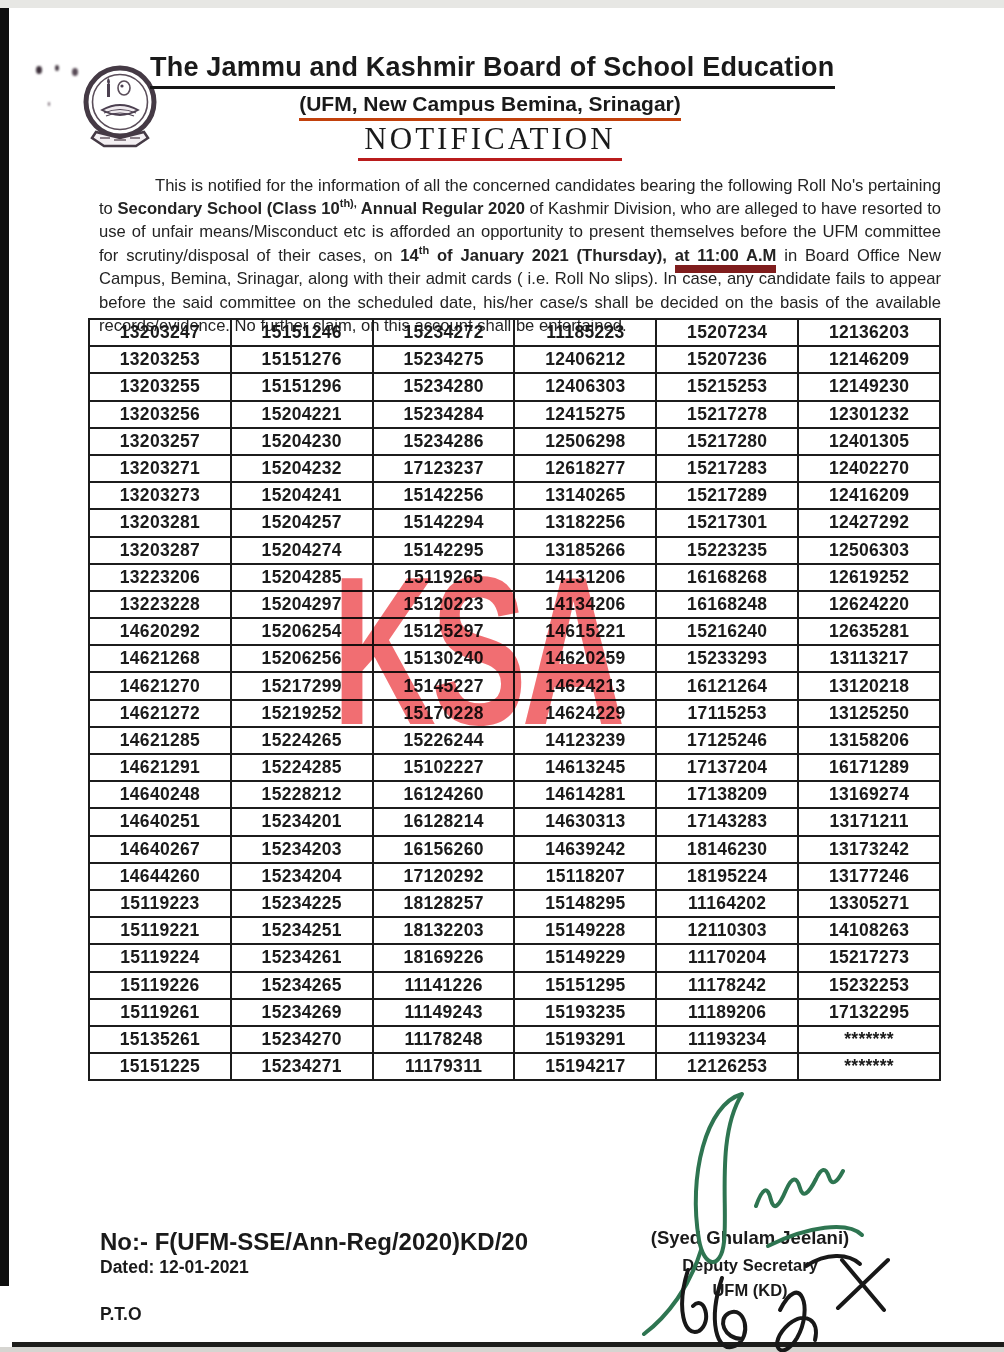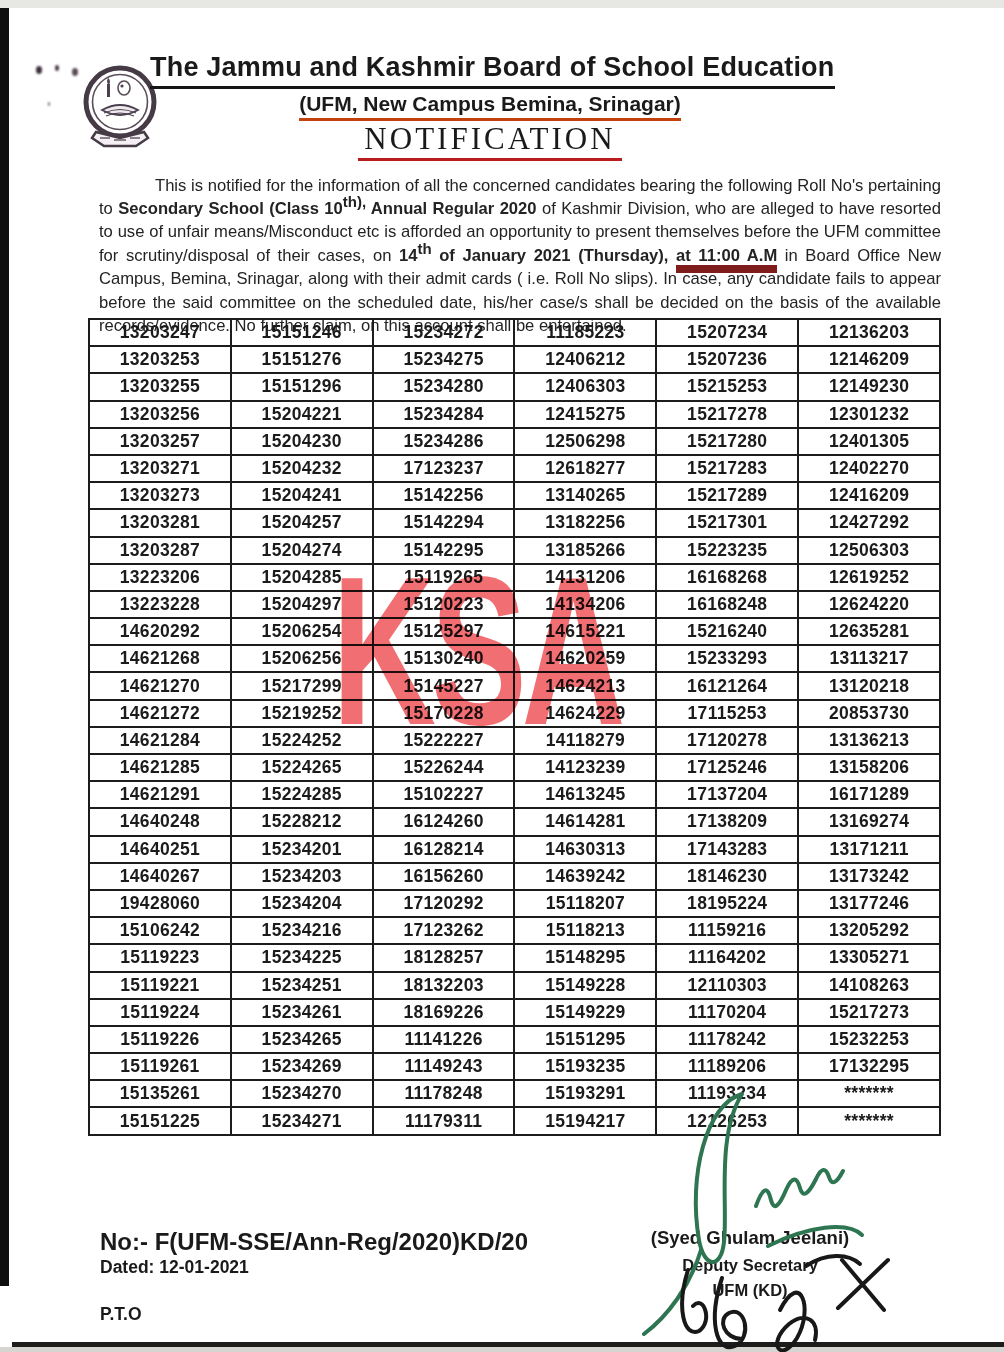--- a/index.html
+++ b/index.html
@@ -38,21 +38,21 @@
   }
 
   
   .notice {
     position:absolute; left:99px; top:149px; width:842px;
     font-size:16.6px; line-height:23.4px; text-align:justify; text-indent:56px;
     color:#232323;
   }
   .notice .b { font-weight:bold; }
   .notice .u { font-weight:bold; border-bottom:8px solid #7f1d1d; }
-  .notice sup { font-size:15px; line-height:0; }
+  .notice sup { font-size:11px; line-height:0; }
 
   
   table.rolls {
     position:absolute; left:88px; top:310px; width:853px;
     border-collapse:collapse; table-layout:fixed; z-index:2;
   }
   table.rolls td {
     border:2px solid #1c1c1c; height:25.2px; padding:0;
     text-align:center; vertical-align:middle;
     font-weight:bold; font-size:17.5px; letter-spacing:.3px; color:#1b1b1b;
@@ -228,29 +228,21 @@
           <td>14624213</td>
           <td>16121264</td>
           <td>13120218</td>
         </tr>
         <tr>
           <td>14621272</td>
           <td>15219252</td>
           <td>15170228</td>
           <td>14624229</td>
           <td>17115253</td>
-          <td>20853730</td>
-        </tr>
-        <tr>
-          <td>14621284</td>
-          <td>15224252</td>
-          <td>15222227</td>
-          <td>14118279</td>
-          <td>17120278</td>
-          <td>13136213</td>
+          <td>13125250</td>
         </tr>
         <tr>
           <td>14621285</td>
           <td>15224265</td>
           <td>15226244</td>
           <td>14123239</td>
           <td>17125246</td>
           <td>13158206</td>
         </tr>
         <tr>
@@ -279,34 +271,26 @@
         </tr>
         <tr>
           <td>14640267</td>
           <td>15234203</td>
           <td>16156260</td>
           <td>14639242</td>
           <td>18146230</td>
           <td>13173242</td>
         </tr>
         <tr>
-          <td>19428060</td>
+          <td>14644260</td>
           <td>15234204</td>
           <td>17120292</td>
           <td>15118207</td>
           <td>18195224</td>
           <td>13177246</td>
-        </tr>
-        <tr>
-          <td>15106242</td>
-          <td>15234216</td>
-          <td>17123262</td>
-          <td>15118213</td>
-          <td>11159216</td>
-          <td>13205292</td>
         </tr>
         <tr>
           <td>15119223</td>
           <td>15234225</td>
           <td>18128257</td>
           <td>15148295</td>
           <td>11164202</td>
           <td>13305271</td>
         </tr>
         <tr>

